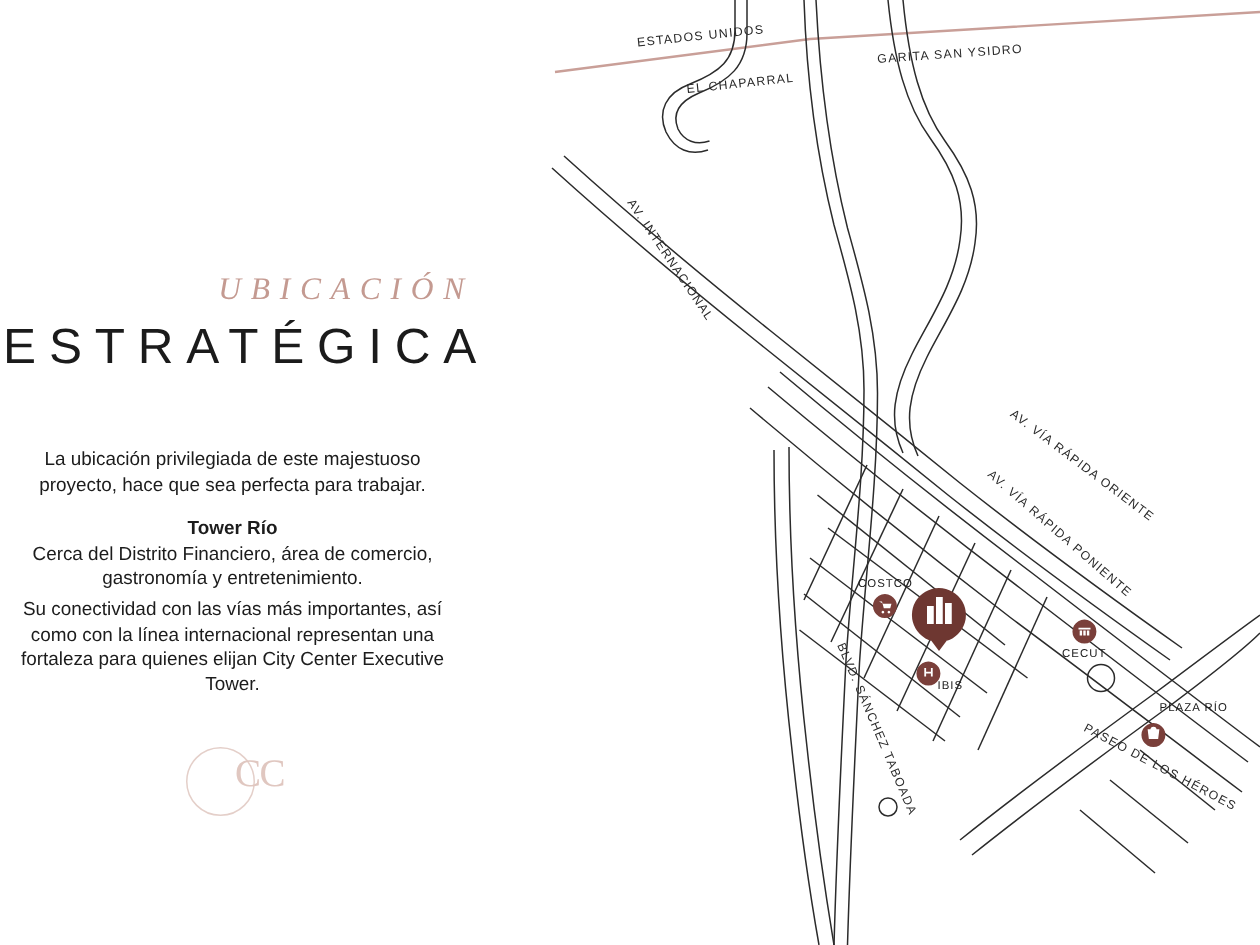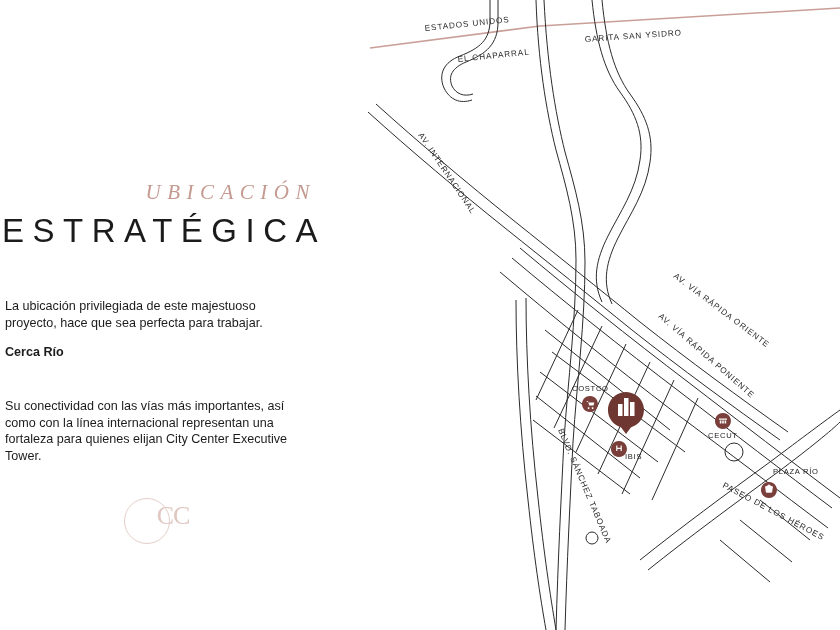--- a/index.html
+++ b/index.html
@@ -47,20 +47,21 @@
     font-size: 33px;
     font-weight: 400;
     letter-spacing: 8.5px;
     color: #1b1b1b;
     white-space: nowrap;
   }
   .para {
     position: absolute;
     width: 300px;
     left: 5px;
+    text-align: center;
     font-size: 12.6px;
     line-height: 16.5px;
     color: #1c1c1c;
   }
   #para1 { top: 298px; }
   #para2 { top: 344px; }
   #para3 { top: 398px; }
   .para b { font-weight: bold; }
 
   
@@ -126,21 +127,22 @@
 <div id="page">
 
   <div id="left-panel">
 
     <div id="kicker">UBICACIÓN</div>
     <div id="headline">ESTRATÉGICA</div>
 
     <div class="para" id="para1">La ubicación privilegiada de este majestuoso proyecto, hace que sea perfecta para trabajar.</div>
 
     <div class="para" id="para2">
-      <b>Cerca Río</b><br>
+      <b>Tower Río</b><br>
+      <span>Cerca del Distrito Financiero, área de comercio, gastronomía y entretenimiento.</span>
     </div>
 
     <div class="para" id="para3">Su conectividad con las vías más importantes, así como con la línea internacional representan una fortaleza para quienes elijan City Center Executive Tower.</div>
 
     <div id="logo-mark">
       <div id="logo-circle"></div>
       <div id="logo-glyph">CC</div>
     </div>
   </div>
 

